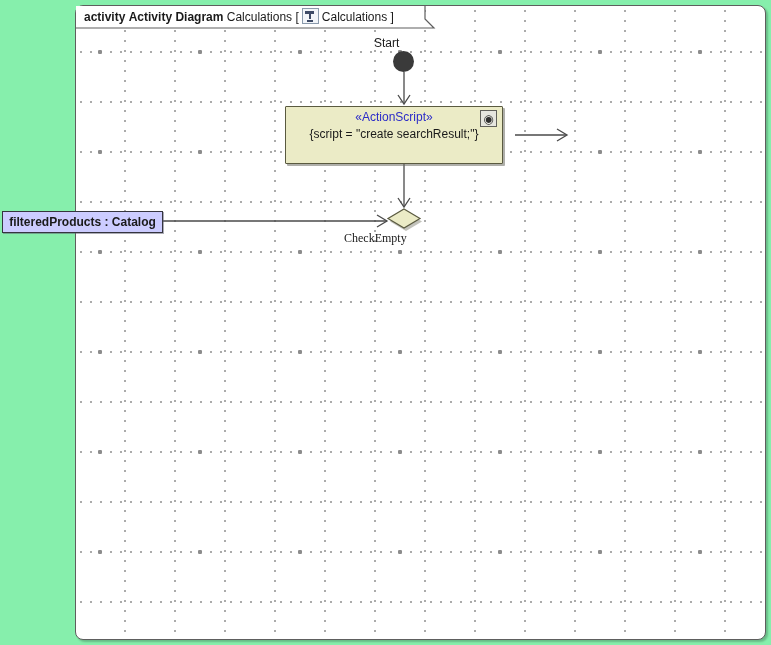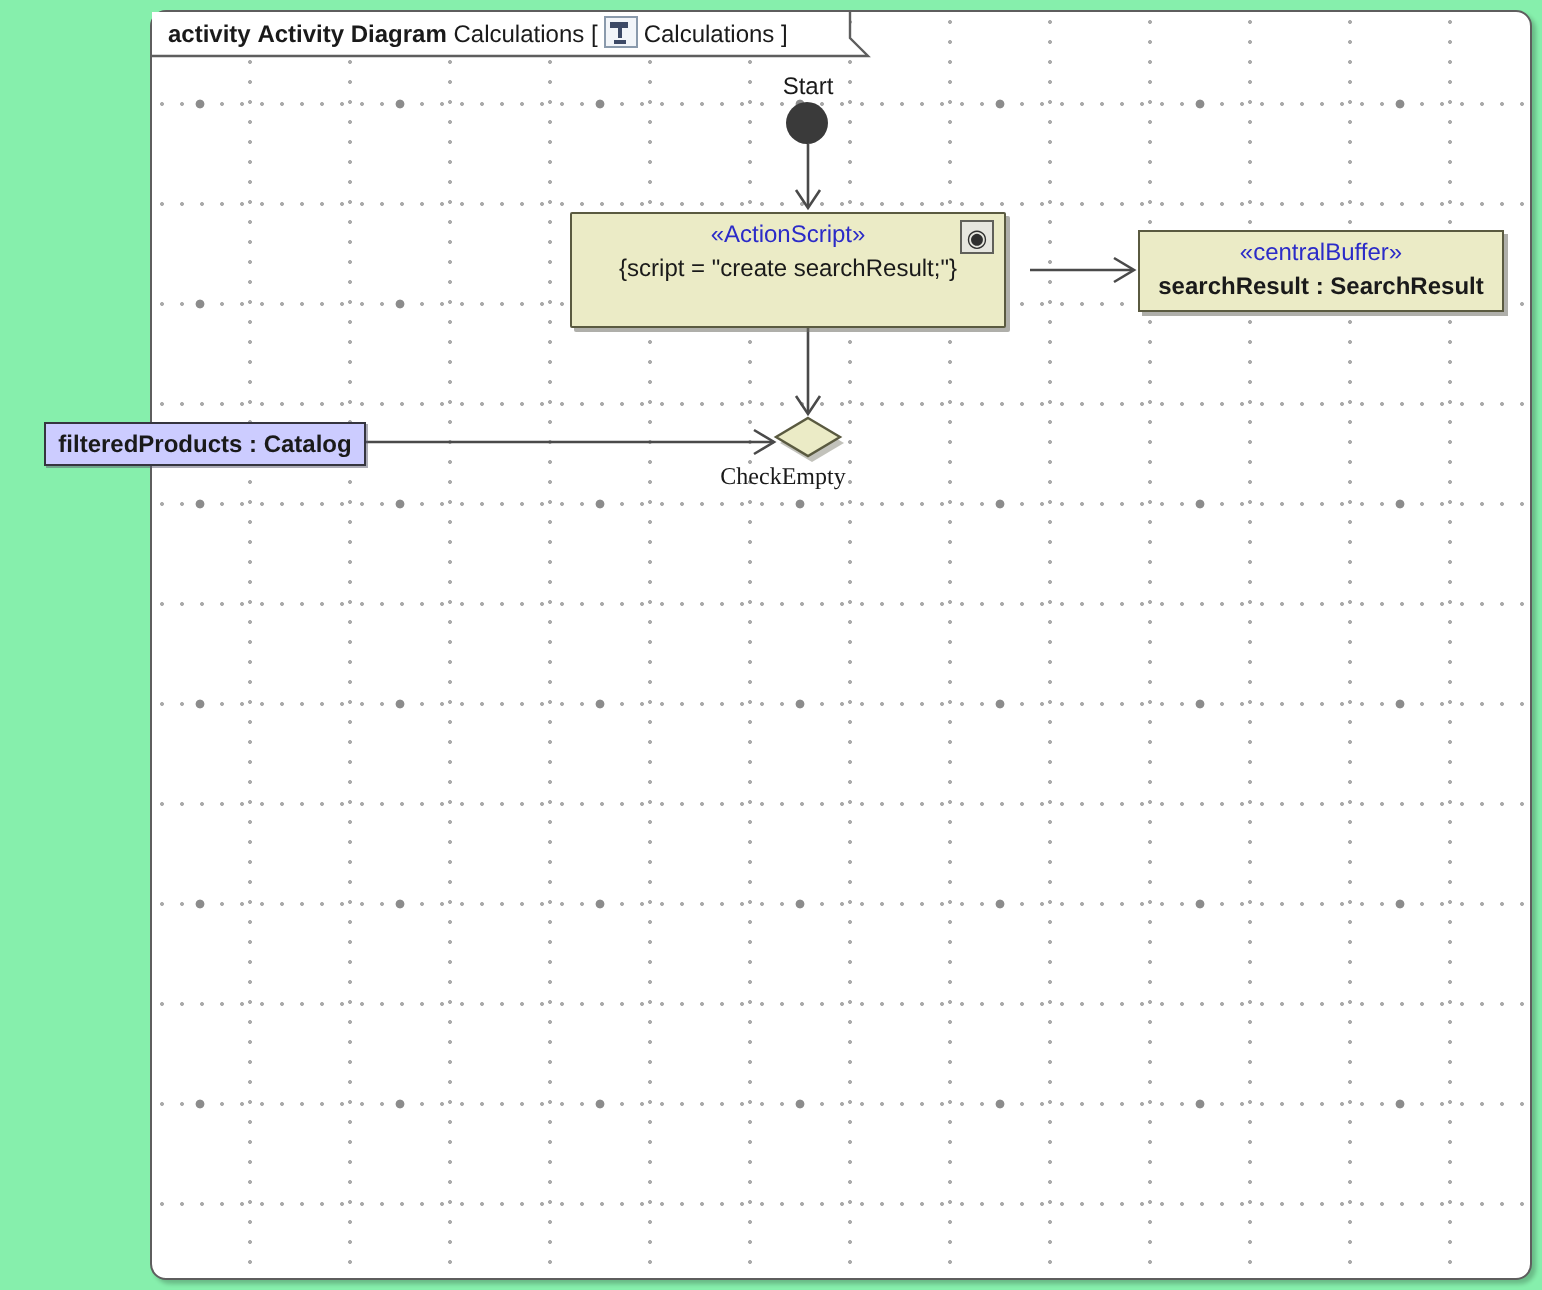--- a/index.html
+++ b/index.html
@@ -30,21 +30,21 @@
   }
   .frame-header-text b{font-weight:bold;}
   .hdr-icon{
     display:inline-block;position:relative;width:15px;height:14px;
     border:1px solid #8A9AAC;background:#F2F5F9;vertical-align:-3px;margin:0 3px;
   }
   .hdr-icon .bar {position:absolute;left:2px;top:2px;width:9px;height:3px;background:#3D4A66;}
   .hdr-icon .stem{position:absolute;left:6px;top:5px;width:2px;height:5px;background:#3D4A66;}
   .hdr-icon .base{position:absolute;left:4px;bottom:1px;width:6px;height:2px;background:#3D4A66;}
   
-  .label{position:absolute;font-size:12px;text-align:center;}
+  .label{position:absolute;font-size:12px;text-align:left;}
   .start-circle{
     position:absolute;left:393px;top:51px;width:21px;height:21px;
     background:#3A3A3A;border-radius:50%;
   }
   .action-node{
     position:absolute;left:285px;top:106px;width:216px;height:54px;
     background:#EBEBC6;border:1.5px solid #5A5A40;border-radius:1px;
     box-shadow:2px 2px 0 rgba(110,110,100,0.55);
     text-align:center;font-size:12px;padding-top:2px;
   }
@@ -64,21 +64,20 @@
     text-align:center;font-size:12px;padding-top:2px;
   }
   .buffer-node .stereo{color:#2B2BC8;line-height:17px;}
   .buffer-node .name{font-weight:bold;line-height:17px;}
   .object-node{
     position:absolute;left:2px;top:211px;width:159px;height:20px;
     background:#CCCCFF;border:1px solid #35353F;
     box-shadow:1px 1px 0 rgba(90,90,110,0.5);
     text-align:center;font-size:12px;font-weight:bold;line-height:20px;
     z-index:3;
-    margin-left:20px;
   }
   .lbl-start{left:374px;top:36px;width:60px;}
   .lbl-decision{left:344px;top:231px;width:95px;font-family:Liberation Serif, serif;}
 </style>
 </head>
 <body>
 
 <div class="canvas">
 
   <div class="frame"></div>
@@ -123,22 +122,18 @@
   <div class="start-circle"></div>
 
   <div class="action-node">
     <div class="stereo">«ActionScript»</div>
     <div class="script">{script = "create searchResult;"}</div>
     <div class="badge-icon">
       <span>◉</span>
     </div>
   </div>
 
-  <div class="buffer-node">
-    <div class="stereo">«centralBuffer»</div>
-    <div class="name">searchResult : SearchResult</div>
-  </div>
 
   <div class="label lbl-decision">CheckEmpty</div>
 
   <div class="object-node">filteredProducts : Catalog</div>
 
 </div>
 
 </body></html>

